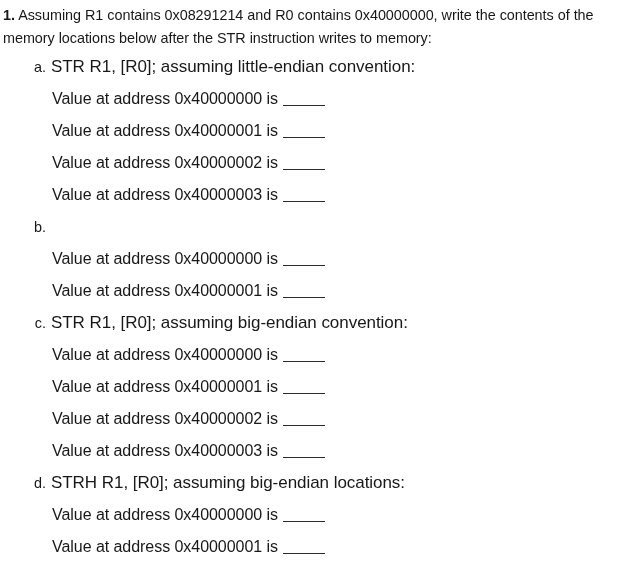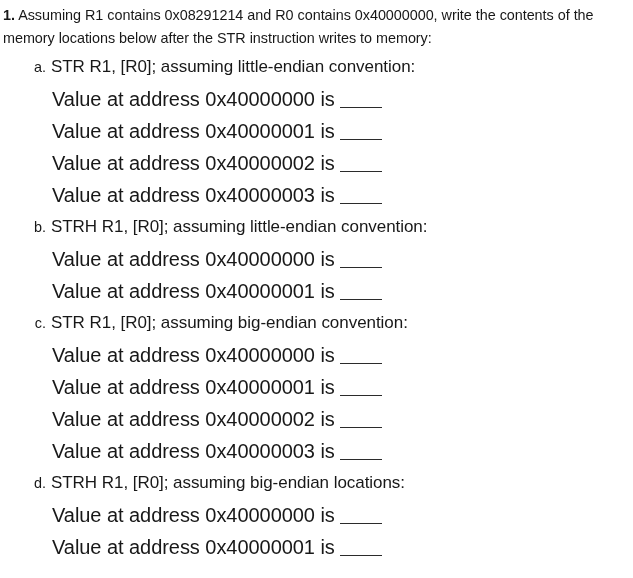--- a/index.html
+++ b/index.html
@@ -81,21 +81,21 @@
     letter-spacing: -0.05px;
   }
 
   
   .value-line {
     position: relative;
     height: 32px;
     line-height: 32px;
     white-space: nowrap;
     padding-left: 52px;
-    font-size: 20px;
+    font-size: 16px;
     letter-spacing: -0.05px;
   }
   .value-label {
     display: inline;
   }
   .blank-rule {
     display: inline-block;
     width: 42px;
     height: 0;
     border-bottom: 1.6px solid #2b2b2b;
@@ -119,21 +119,20 @@
           <span class="part-title">STR R1, [R0]; assuming little-endian convention:</span>
         </div>
         <div class="value-line"><span class="value-label">Value at address 0x40000000 is</span><span class="blank-rule"></span></div>
         <div class="value-line"><span class="value-label">Value at address 0x40000001 is</span><span class="blank-rule"></span></div>
         <div class="value-line"><span class="value-label">Value at address 0x40000002 is</span><span class="blank-rule"></span></div>
         <div class="value-line"><span class="value-label">Value at address 0x40000003 is</span><span class="blank-rule"></span></div>
       </div>
       <div class="part">
         <div class="part-heading">
           <span class="part-marker">b.</span>
-          <span class="part-title">STRH R1, [R0]; assuming little-endian convention:</span>
         </div>
         <div class="value-line"><span class="value-label">Value at address 0x40000000 is</span><span class="blank-rule"></span></div>
         <div class="value-line"><span class="value-label">Value at address 0x40000001 is</span><span class="blank-rule"></span></div>
       </div>
       <div class="part">
         <div class="part-heading">
           <span class="part-marker">c.</span>
           <span class="part-title">STR R1, [R0]; assuming big-endian convention:</span>
         </div>
         <div class="value-line"><span class="value-label">Value at address 0x40000000 is</span><span class="blank-rule"></span></div>

